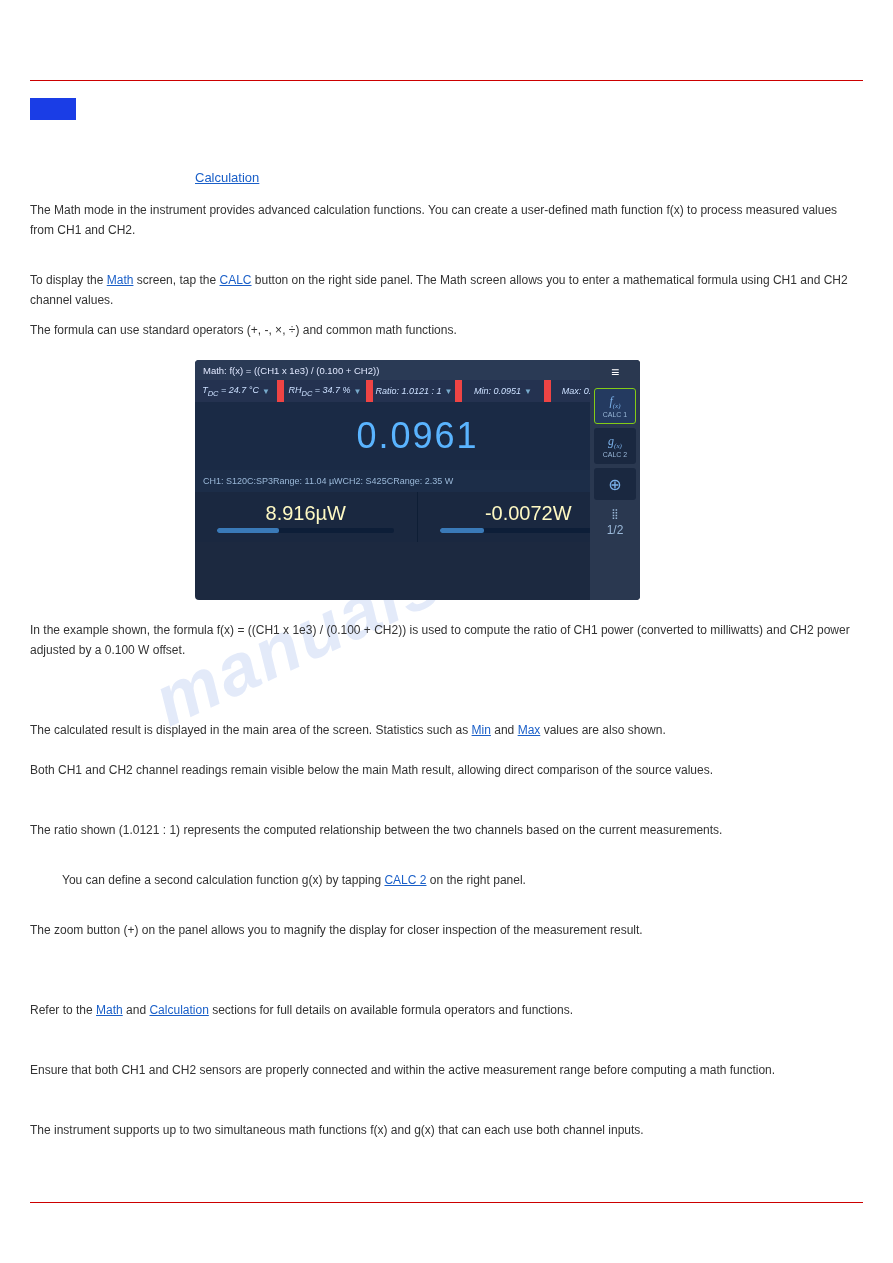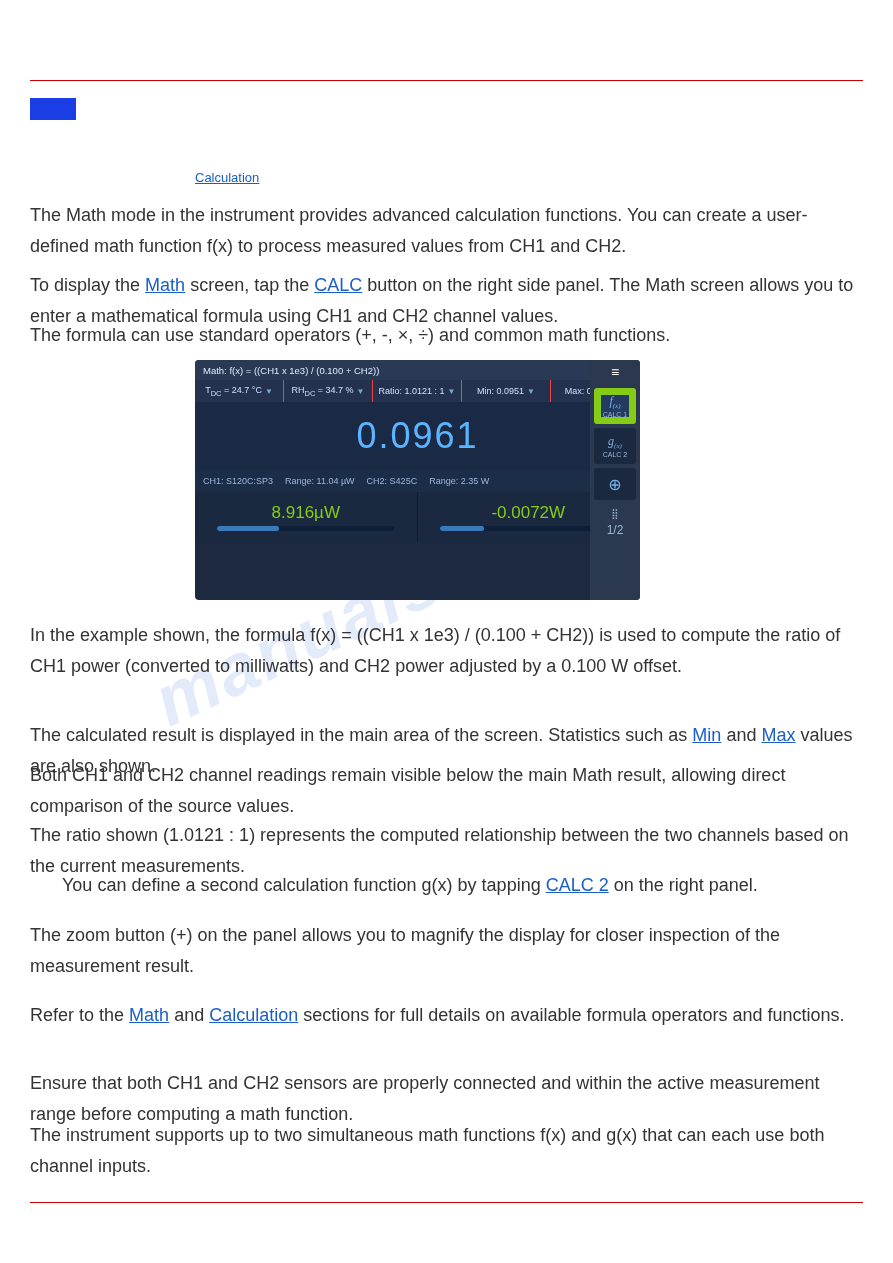--- a/index.html
+++ b/index.html
@@ -121,23 +121,24 @@
       display: flex;
       align-items: center;
     }
     .dev-stat {
       flex: 1;
       display: flex;
       align-items: center;
       justify-content: center;
       color: #cce0ff;
       font-size: 9px;
-      border-right: 1px solid #ef4444;
+      border-right: 7px solid #ef4444;
       height: 100%;
       position: relative;
+      font-style: italic;
     }
     .dev-stat .arrow {
       color: #7ac;
       margin-left: 3px;
       font-size: 8px;
     }
     .dev-stat.min-stat { color: #cce0ff; }
 
     
     .dev-main-value {
@@ -154,40 +155,39 @@
 
     
     .dev-channels {
       background: #1c2d48;
       height: 22px;
       display: flex;
       align-items: center;
       padding: 0 8px;
       color: #9ab8d8;
       font-size: 9px;
-      gap: 12px;
     }
 
     
     .dev-readings {
       background: #1a2840;
       height: 50px;
       display: flex;
     }
     .dev-reading {
       flex: 1;
       display: flex;
       align-items: center;
       justify-content: center;
       flex-direction: column;
       border-right: 1px solid #0e1e35;
     }
     .dev-reading .val {
-      color: #84cc16;
-      font-size: 17px;
+      color: #fef9c3;
+      font-size: 20px;
       font-weight: 300;
       text-align: center;
     }
     .dev-reading .bar-container {
       width: 80%;
       height: 5px;
       background: #0d1e38;
       margin-top: 3px;
       border-radius: 2px;
       overflow: hidden;
@@ -224,21 +224,21 @@
       border-radius: 3px;
       margin-bottom: 4px;
       display: flex;
       flex-direction: column;
       align-items: center;
       justify-content: center;
       cursor: pointer;
     }
     .dev-sidebar .sidebar-btn.active {
       background: #243a60;
-      border: 7px solid #84cc16;
+      border: 1px solid #84cc16;
     }
     .dev-sidebar .calc-label {
       color: #9ab8d8;
       font-size: 7px;
       margin-top: 1px;
     }
     .dev-sidebar .calc-icon {
       color: #7ab0e8;
       font-size: 12px;
       font-style: italic;
@@ -269,21 +269,21 @@
     }
 
     
     .para4 { top: 620px; }
     .para5 { top: 680px; margin-top: 40px; }
     .para6 { top: 760px; }
     .para7 { top: 820px; }
     .para8 { top: 870px; margin-left: 32px; }
     .para9 { top: 920px; }
     .para10 { top: 1000px; }
-    .para11 { top: 1060px; margin-top: 8px; }
+    .para11 { top: 1060px; }
     .para12 { top: 1120px; }
 
     
     .watermark {
       position: absolute;
       top: 580px;
       left: 140px;
       color: rgba(100, 140, 220, 0.18);
       font-size: 72px;
       font-weight: bold;
@@ -292,21 +292,21 @@
       pointer-events: none;
       white-space: nowrap;
       letter-spacing: 2px;
     }
 
     .section-content {
       position: absolute;
       left: 30px;
       right: 30px;
       line-height: 1.7;
-      font-size: 18px;
+      font-size: 12px;
       color: #333;
     }
 
     .inline-link {
       color: #1a5fc8;
       text-decoration: underline;
     }
   </style>
 </head>
 <body>

